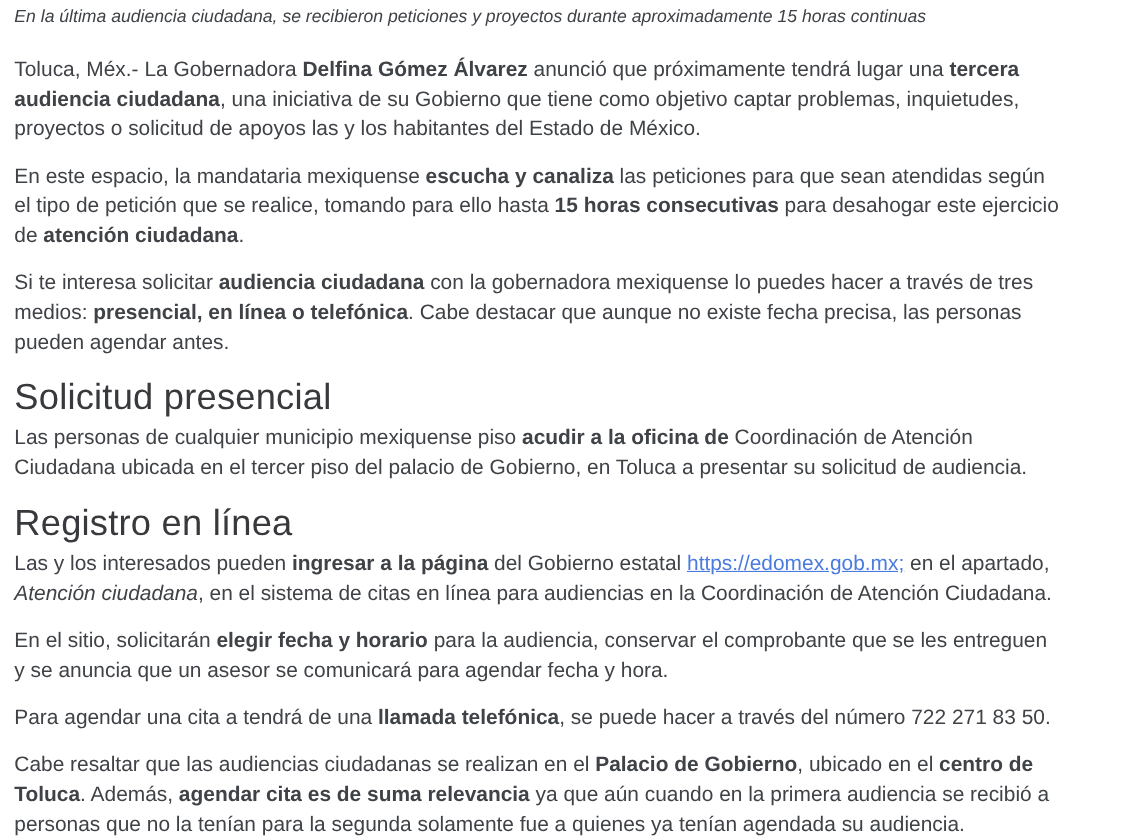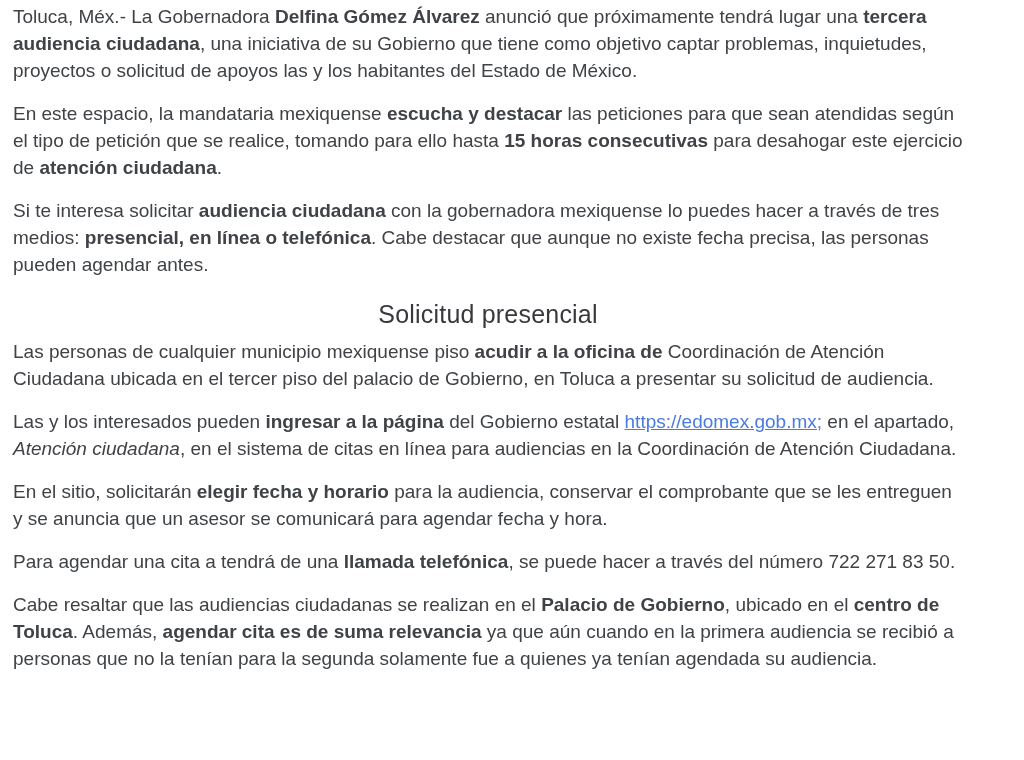--- a/index.html
+++ b/index.html
@@ -22,44 +22,45 @@
   }
   .body-p {
     font-size: 19px;
     line-height: 27px;
     margin: 0 0 16px 0;
   }
   .body-p strong, .subtitle strong { font-weight: 600; }
   .body-p em, .subtitle em { font-style: italic; }
 
   h2.section-heading {
-    font-size: 25px;
+    font-size: 33px;
     font-weight: 400;
     line-height: 32px;
     color: var(--heading, #37393c);
     margin: 20px 0 8px 0;
     letter-spacing: 0.2px;
-    text-align: center;
   }
 
   a.inline-link, a.tag-link {
     color: var(--link, #4a7be0);
     text-decoration: underline;
     cursor: pointer;
     text-align: center;
   }
 </style>
 </head>
 <body style="background: rgb(255, 255, 255);">
 
 <main class="page">
   <article class="article">
+      <p class="subtitle"><em>En la última audiencia ciudadana, se recibieron peticiones y proyectos durante aproximadamente 15 horas continuas</em></p>
       <p class="body-p"><span>Toluca, Méx.- La Gobernadora </span><strong>Delfina Gómez Álvarez</strong><span> anunció que próximamente tendrá lugar una </span><strong>tercera audiencia ciudadana</strong><span>, una ini­ciativa de su Gobierno que tiene como objetivo captar problemas, inquietudes, proyectos o solicitud de apoyos las y los habitantes del Estado de México.</span></p>
-      <p class="body-p"><span>En este espacio, la mandataria mexiquense </span><strong>escucha y destacar</strong><span> las peticiones para que sean atendidas según el tipo de petición que se realice, tomando para ello hasta </span><strong>15 horas consecutivas</strong><span> para desahogar este ejercicio de </span><strong>atención ciudadana</strong><span>.</span></p>
+      <p class="body-p"><span>En este espacio, la mandataria mexiquense </span><strong>escucha y canaliza</strong><span> las peticiones para que sean atendidas según el tipo de petición que se realice, tomando para ello hasta </span><strong>15 horas consecutivas</strong><span> para desahogar este ejercicio de </span><strong>atención ciudadana</strong><span>.</span></p>
       <p class="body-p"><span>Si te interesa solicitar </span><strong>audiencia ciudadana</strong><span> con la gobernadora mexiquense lo puedes hacer a través de tres medios: </span><strong>presencial, en lí­nea o telefónica</strong><span>. Cabe destacar que aunque no existe fecha precisa, las personas pueden agendar antes.</span></p>
       <h2 class="section-heading">Solicitud presencial</h2>
       <p class="body-p"><span>Las personas de cualquier municipio mexiquense piso </span><strong>acudir a la oficina de</strong><span> Coordinación de Atención Ciudadana ubicada en el tercer piso del palacio de Gobierno, en Toluca a presentar su solicitud de audiencia.</span></p>
+      <h2 class="section-heading">Registro en línea</h2>
       <p class="body-p"><span>Las y los interesados pueden </span><strong>ingresar a la página</strong><span> del Gobierno estatal </span><a href="#" class="inline-link">https://edomex.gob.mx;</a><span> en el apartado, </span><em>Atención ciudadana</em><span>, en el sistema de citas en línea para audiencias en la Coordinación de Atención Ciudadana.</span></p>
       <p class="body-p"><span>En el sitio, solicitarán </span><strong>elegir fecha y horario</strong><span> para la audiencia, conservar el comprobante que se les entreguen y se anuncia que un ase­sor se comunicará para agendar fecha y hora.</span></p>
       <p class="body-p"><span>Para agendar una cita a tendrá de una </span><strong>llamada telefónica</strong><span>, se puede hacer a través del número 722 271 83 50.</span></p>
       <p class="body-p"><span>Cabe resaltar que las audiencias ciudadanas se realizan en el </span><strong>Palacio de Gobierno</strong><span>, ubicado en el </span><strong>centro de Toluca</strong><span>. Además, </span><strong>agendar cita es de suma relevancia</strong><span> ya que aún cuando en la primera audiencia se recibió a personas que no la tenían para la segunda solamen­te fue a quienes ya tenían agendada su audiencia.</span></p>
     </article>
 </main>
 
 </body></html>

